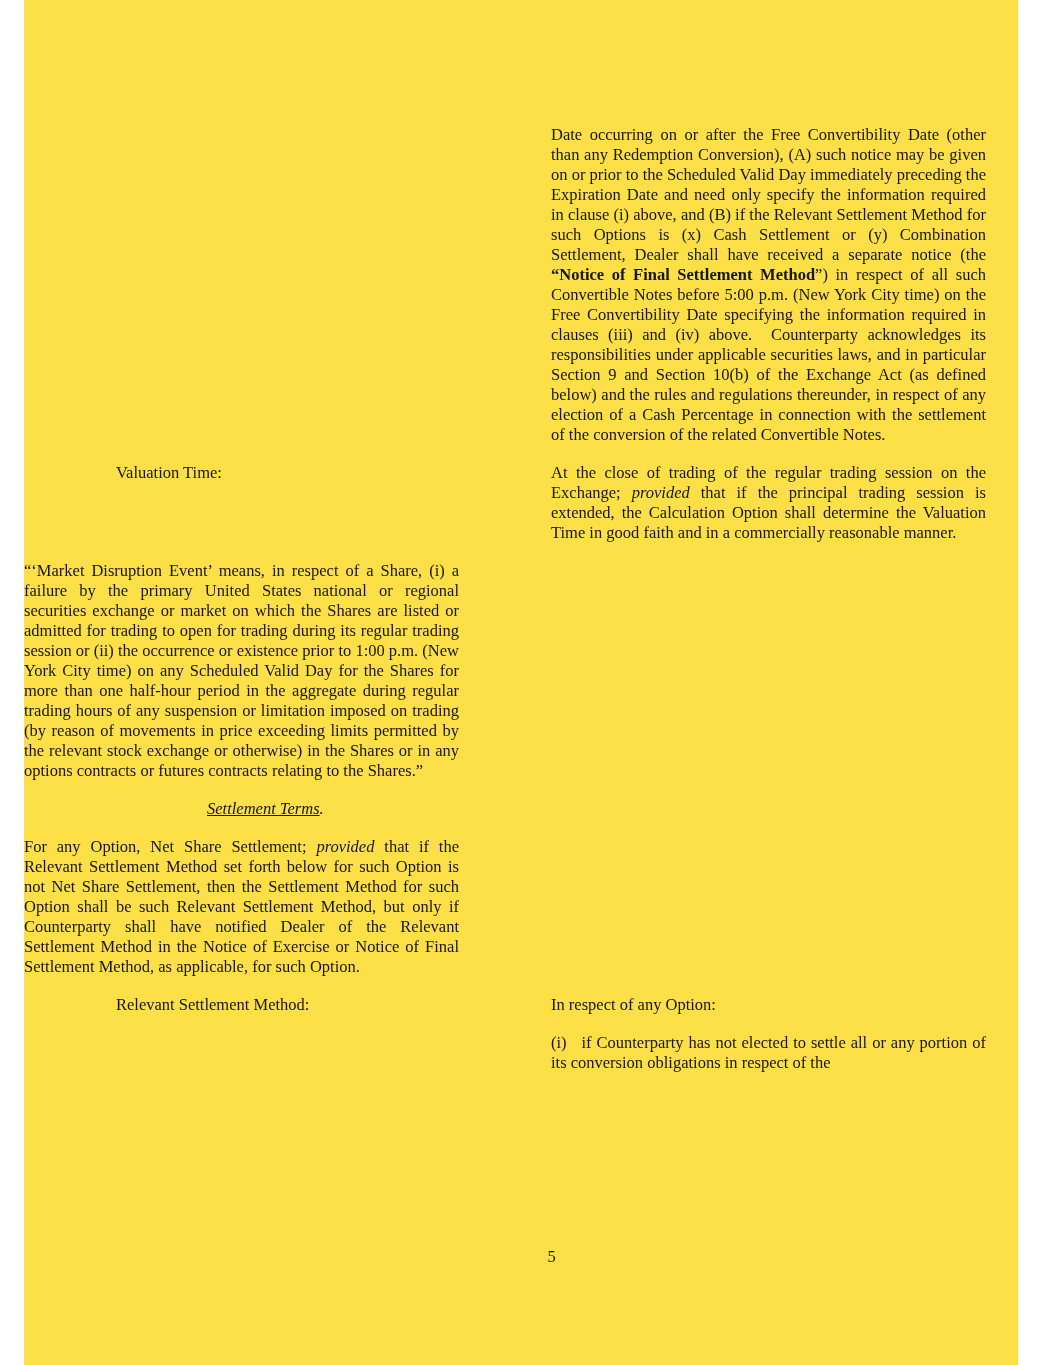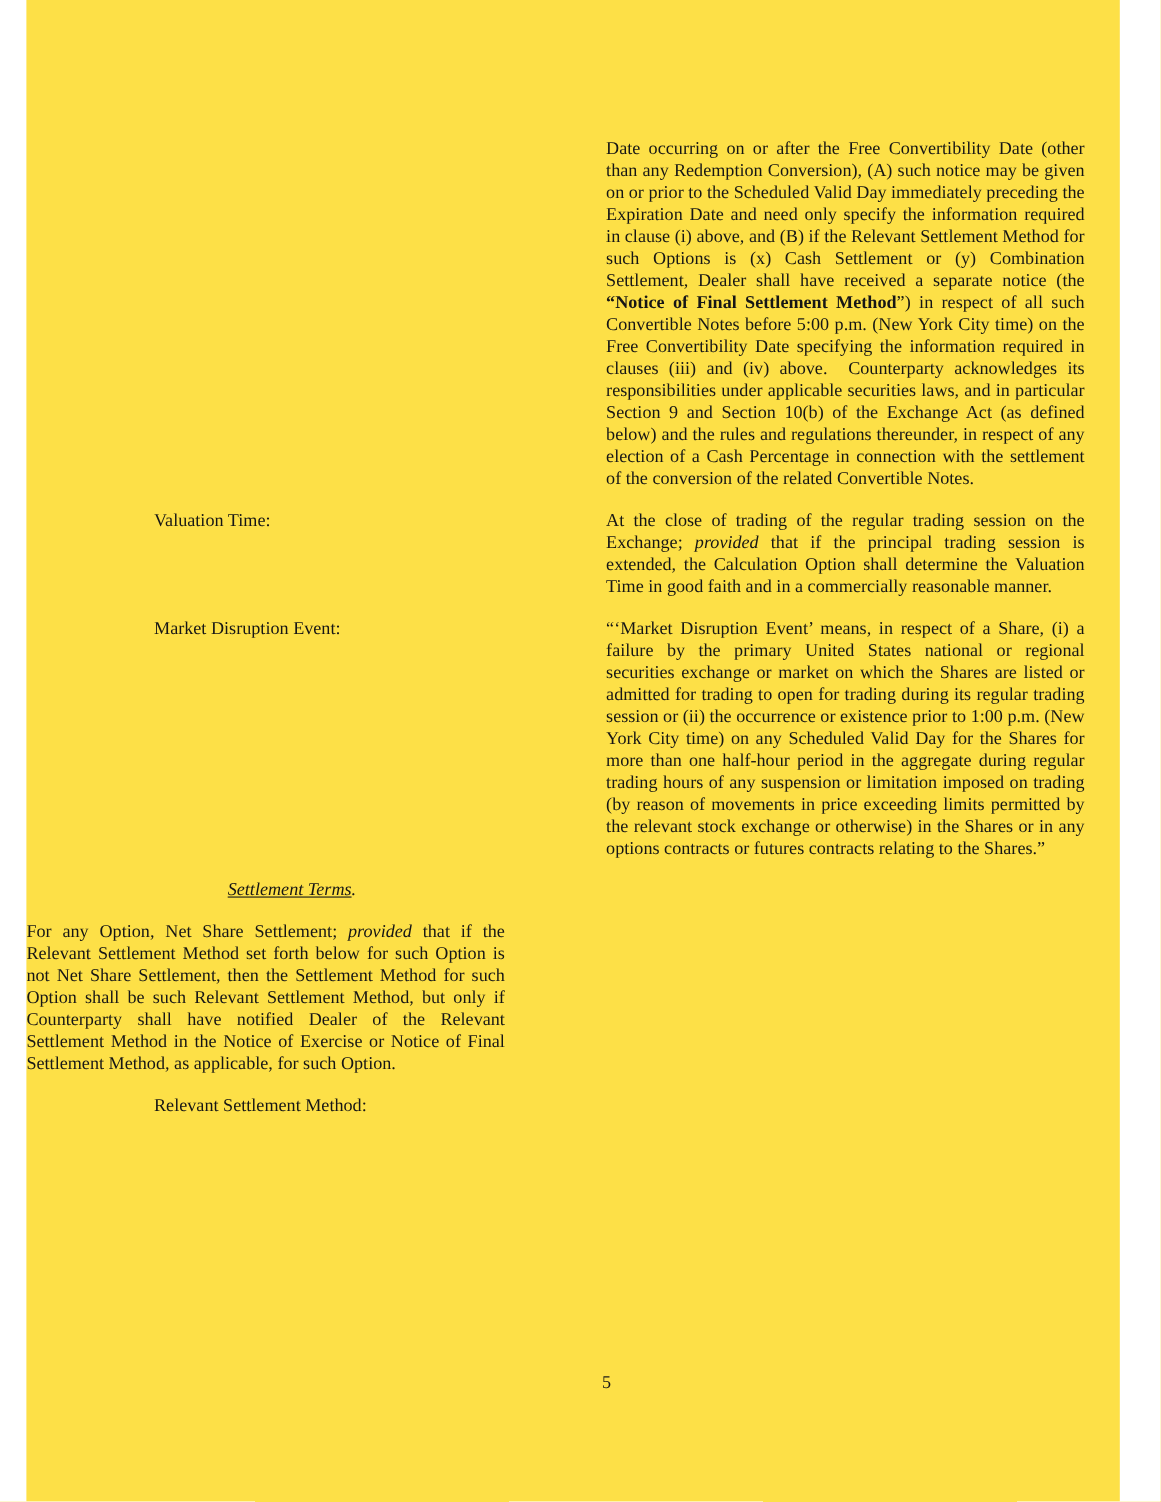--- a/index.html
+++ b/index.html
@@ -25,21 +25,21 @@
     left: 0;
     width: 1055px;
   }
   .row {
     display: flex;
     align-items: flex-start;
   }
   .label-col {
     flex: 0 0 527px;
     width: 527px;
-    padding-left: 116px;
+    padding-left: 92px;
     box-sizing: border-box;
   }
   .def-col {
     width: 435px;
   }
   .def-p {
     margin: 0 0 18px 0;
     text-align: justify;
   }
   .term-label {
@@ -78,38 +78,39 @@
     <div class="row">
       <div class="label-col">
         <span class="term-label">Valuation Time:</span>
       </div>
       <div class="def-col">
         <p class="def-p"><span>At the close of trading of the regular trading session on the Exchange; </span><span class="i">provided</span><span> that if the principal trading session is extended, the Calculation Option shall determine the Valuation Time in good faith and in a commercially reasonable manner.</span></p>
       </div>
     </div>
 
     <div class="row">
-      <div class="label-col">
-        <span class="term-label">Market Disruption Event:</span>
-      </div>
       <div class="def-col">
         <p class="def-p">“‘Market Disruption Event’ means, in respect of a Share, (i) a failure by the primary United States national or regional securities exchange or market on which the Shares are listed or admitted for trading to open for trading during its regular trading session or (ii) the occurrence or existence prior to 1:00 p.m. (New York City time) on any Scheduled Valid Day for the Shares for more than one half-hour period in the aggregate during regular trading hours of any suspension or limitation imposed on trading (by reason of movements in price exceeding limits permitted by the relevant stock exchange or otherwise) in the Shares or in any options contracts or futures contracts relating to the Shares.”</p>
       </div>
     </div>
 
     <div class="section-heading"><span class="u">Settlement Terms</span><span>.</span></div>
 
     <div class="row">
       <div class="def-col">
         <p class="def-p"><span>For any Option, Net Share Settlement; </span><span class="i">provided</span><span> that if the Relevant Settlement Method set forth below for such Option is not Net Share Settlement, then the Settlement Method for such Option shall be such Relevant Settlement Method, but only if Counterparty shall have notified Dealer of the Relevant Settlement Method in the Notice of Exercise or Notice of Final Settlement Method, as applicable, for such Option.</span></p>
       </div>
     </div>
 
     <div class="row">
       <div class="label-col">
         <span class="term-label">Relevant Settlement Method:</span>
       </div>
+      <div class="def-col">
+        <p class="def-p">In respect of any Option:</p>
+        <p class="def-p">(i)&nbsp;&nbsp; if Counterparty has not elected to settle all or any portion of its conversion obligations in respect of the</p>
+      </div>
     </div>
 
   </div>
 
   <div class="page-num">5</div>
 </div>
 
 </body></html>

